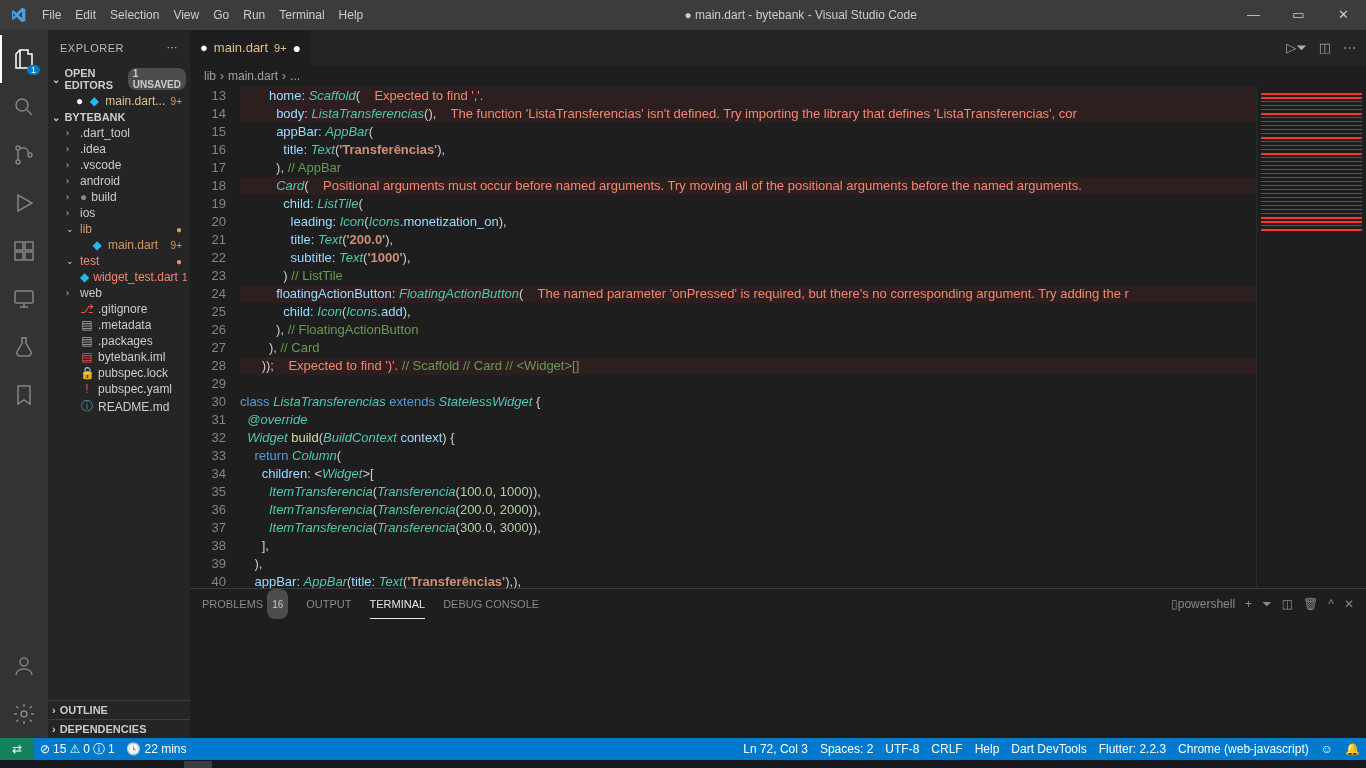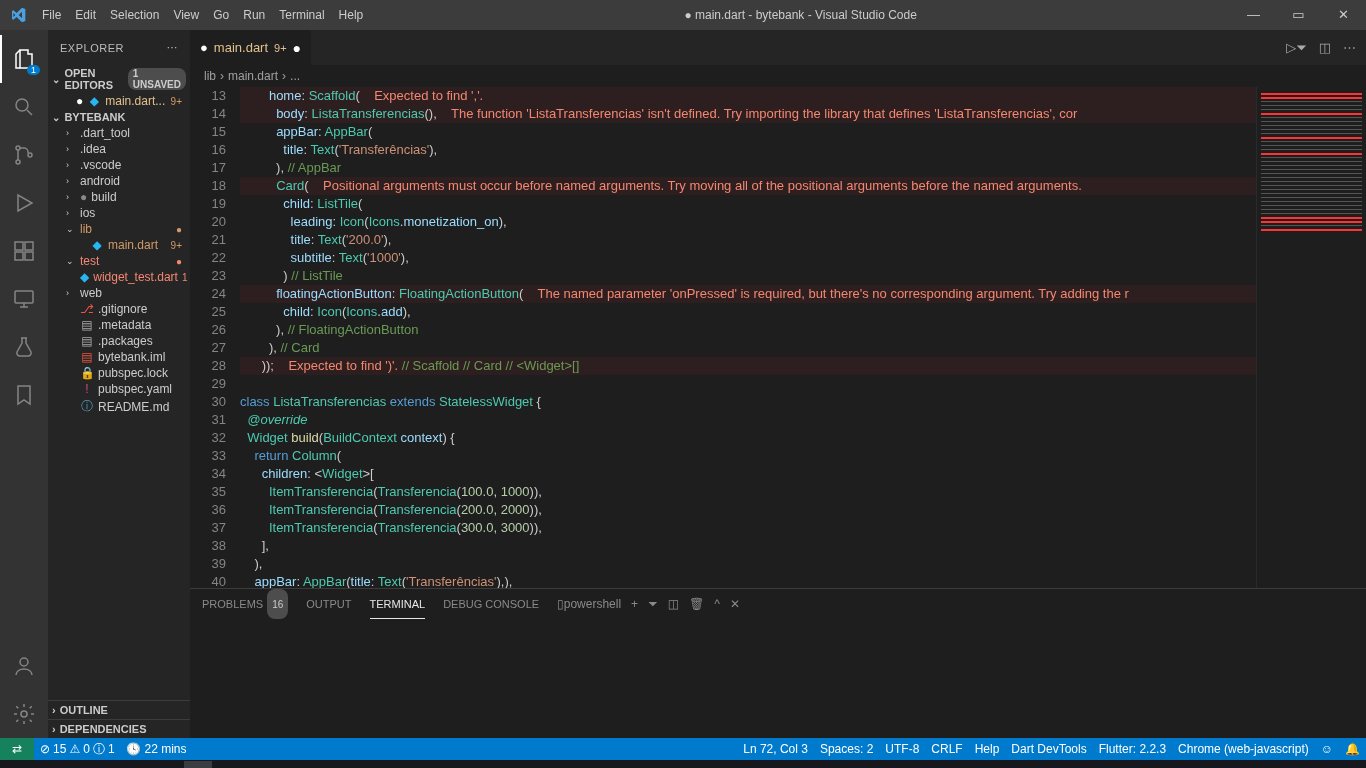--- a/index.html
+++ b/index.html
@@ -41,39 +41,39 @@
 .breadcrumb { height:22px; display:flex; align-items:center; padding:0 14px; font-size:12px; color:#a0a0a0; gap:4px; }
 .editor { flex:1; display:flex; overflow:hidden; font-family: Consolas, monospace; font-size:13px; position:relative; }
 .gutter { width:50px; text-align:right; color:#858585; padding-right:14px; line-height:18px; user-select:none; background:#1e1e1e; }
 .gutter .ln { height:18px; }
 .code { flex:1; line-height:18px; white-space:pre; overflow:hidden; }
 .code .row { height:18px; position:relative; }
 .code .row.errbg { background: rgba(255,50,50,0.07); }
 .minimap { width:110px; background:#1e1e1e; border-left:1px solid #2a2a2a; position:relative; }
 .minimap .blob { position:absolute; left:4px; right:4px; height:1px; background:#555; }
 .minimap .blob.err { background:#ff3333; height:2px; }
-.panel { height:150px; border-top:1px solid #3c3c3c; background:#1e1e1e; display:flex; flex-direction:row; }
+.panel { height:150px; border-top:1px solid #3c3c3c; background:#1e1e1e; display:flex; flex-direction:column; }
 .panel .ptabs { height:30px; display:flex; align-items:center; padding:0 12px; gap:18px; font-size:11px; }
 .panel .ptabs span { color:#8a8a8a; cursor:default; height:30px; display:flex; align-items:center; }
 .panel .ptabs span.active { color:#e7e7e7; border-bottom:1px solid #e7e7e7; }
 .panel .ptabs .pbadge { background:#4d4d4d; color:#ccc; border-radius:8px; padding:0 5px; font-size:10px; margin-left:4px; }
 .panel .ptabs .ptools { margin-left:auto; display:flex; gap:10px; align-items:center; color:#aaa; font-size:12px; }
 .panel .pbody { flex:1; padding:4px 12px; font-family:Consolas, monospace; font-size:13px; color:#ccc; }
 .statusbar { height:22px; background:#007acc; color:#fff; display:flex; align-items:center; font-size:12px; }
 .statusbar .sb-left { display:flex; align-items:center; height:100%; }
 .statusbar .sb-left .remote { background:#16825d; width:34px; height:100%; display:flex; align-items:center; justify-content:center; }
 .statusbar .sg { padding:0 6px; display:flex; align-items:center; gap:3px; }
 .statusbar .sb-right { margin-left:auto; display:flex; }
 .taskbar { height:30px; background:#16181d; display:flex; align-items:center; color:#fff; font-size:12px; }
 .taskbar .tb-icons { display:flex; align-items:center; gap:2px; padding-left:4px; }
 .taskbar .tb-icons span { width:28px; height:28px; display:flex; align-items:center; justify-content:center; }
 .tok-kw { color:#569cd6; }
-.tok-cls { color:#4ec9b0; }
+.tok-cls { color:#4ec9b0;font-style:italic; }
 .tok-fn { color:#dcdcaa; }
-.tok-str { color:#ce9178; }
+.tok-str { color:#ce9178;font-weight:bold; }
 .tok-num { color:#b5cea8; }
 .tok-cmt { color:#6a9955; }
 .tok-err { color:#f48771; }
 .tok-var { color:#9cdcfe; }
 .tok-ann { color:#4ec9b0; font-style:italic; }
 svg { display:block; }
 </style>
 </head>
 <body>
 

